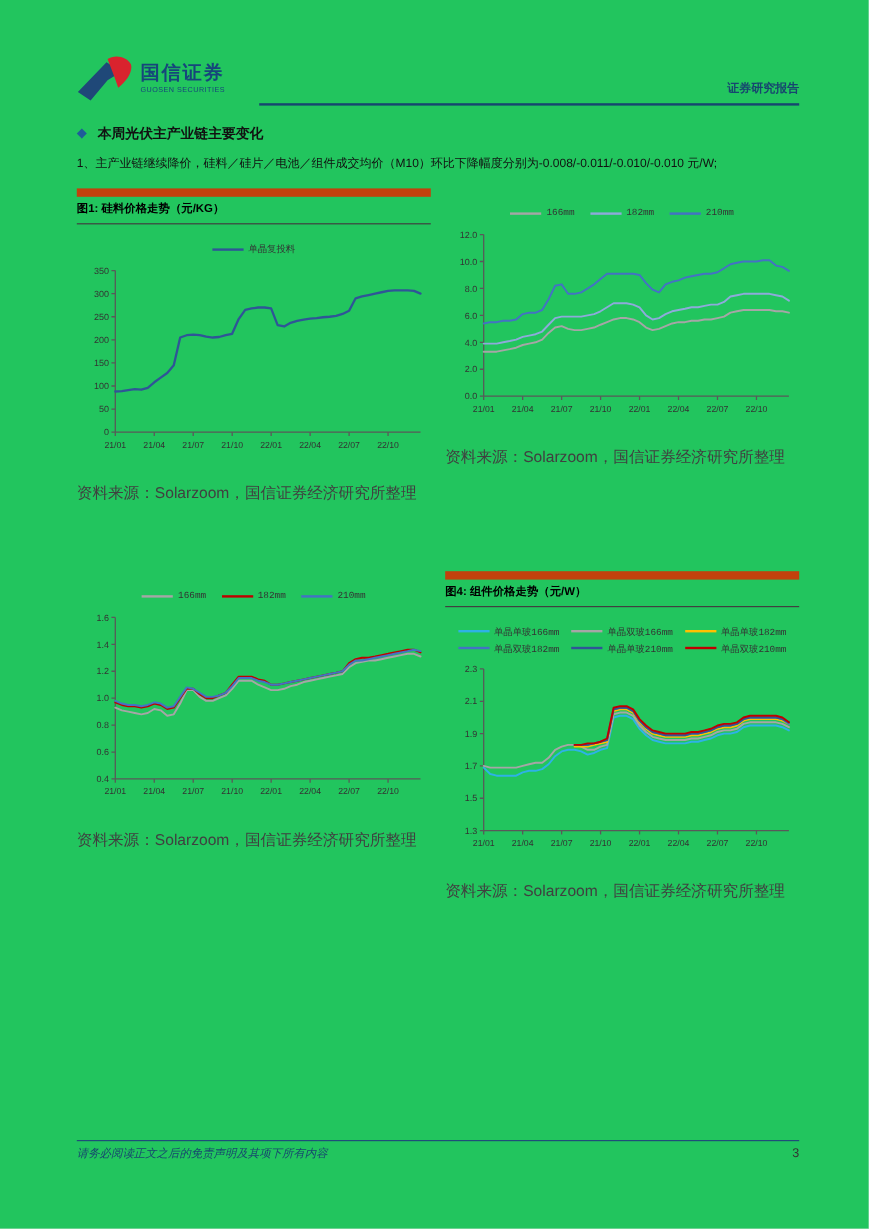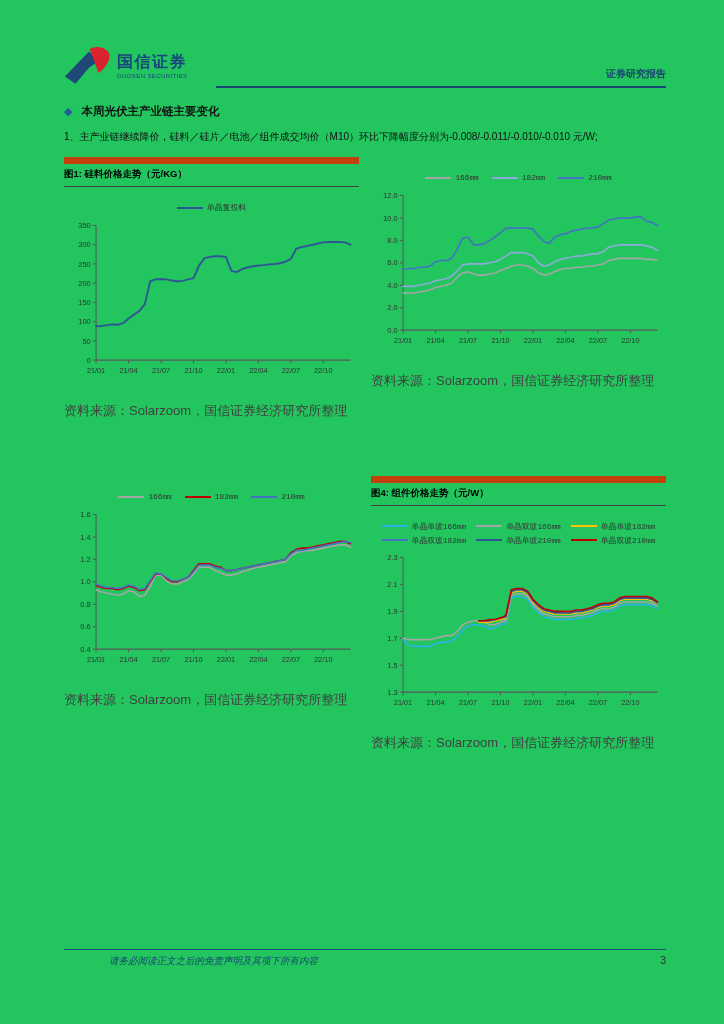--- a/index.html
+++ b/index.html
@@ -33,21 +33,21 @@
   .legend.grid3{display:grid;grid-template-columns:repeat(3,auto);justify-content:center;column-gap:10px;}
   .legend-item{display:inline-flex;align-items:center;gap:4px;font-size:7.8px;color:#333;white-space:nowrap;}
   .legend-swatch{display:inline-block;width:26px;height:2px;}
   svg.plot{display:block;width:100%;margin-top:4px;}
   .plot text{font-family:"Liberation Sans","DejaVu Sans",sans-serif;}
   .source{font-size:13px;color:#404040;margin-top:24px;}
 
   
   .footer{position:absolute;left:64px;right:58px;bottom:56px;border-top:1px solid #1F4E79;
           padding-top:4px;display:flex;justify-content:space-between;align-items:baseline;}
-  .disclaimer{font-style:italic;color:#17466F;font-size:9.5px;margin-left:45px;}
+  .disclaimer{font-style:italic;color:#17466F;font-size:9.5px;}
   .page-num{color:#333;font-size:10.5px;}
 </style>
 </head>
 <body>
 
 <div class="page">
   <div class="content">
 
     <div class="header">
       <div class="logo">

